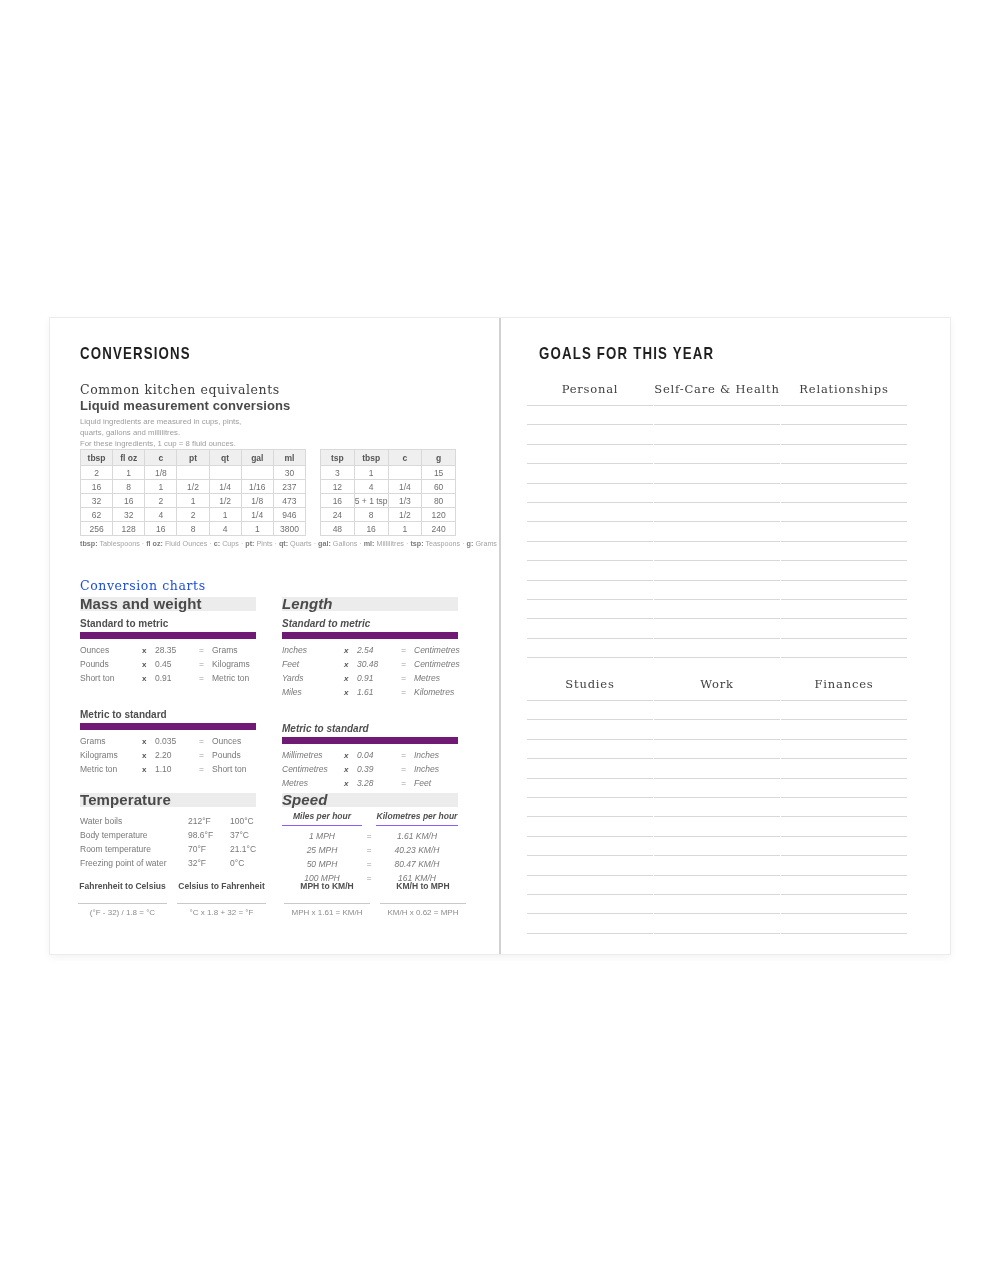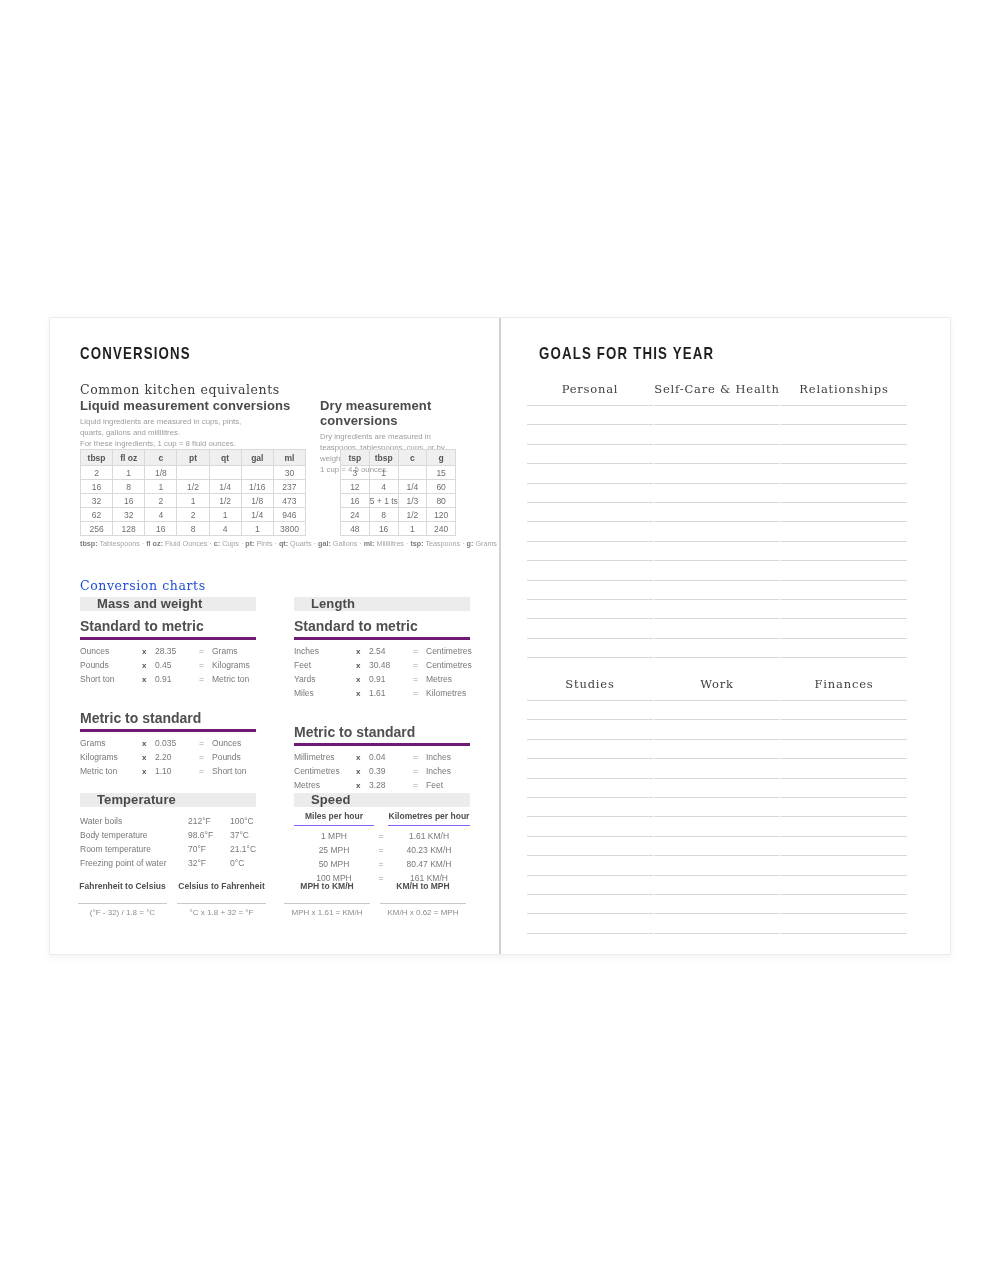--- a/index.html
+++ b/index.html
@@ -33,51 +33,51 @@
   .intro-liquid{left:30px;width:232px;}
   .intro-dry{left:270px;width:150px;}
   .block-heading{font-size:13px;font-weight:600;color:#4a4a4a;letter-spacing:.1px;}
   .desc{font-size:7.8px;color:#9c9c9c;line-height:1.42;margin-top:3px;white-space:pre-line;}
 
   table.conv-table{
     position:absolute;top:131px;border-collapse:collapse;table-layout:fixed;
     font-size:8.5px;color:#6e6e6e;
   }
   .tbl-liquid{left:30px;width:226px;}
-  .tbl-dry{left:270px;width:116px;margin-left:20px;}
+  .tbl-dry{left:270px;width:136px;}
   .conv-table th,.conv-table td{
     border:1px solid #d9d9d9;text-align:center;padding:0;height:13px;
     overflow:hidden;white-space:nowrap;
   }
   .conv-table th{background:#efefef;color:#555;font-weight:700;height:15px;}
 
   .footnote{
     position:absolute;left:30px;top:221px;width:390px;
     font-size:7.2px;color:#a3a3a3;white-space:nowrap;
   }
   .footnote b{color:#7c7c7c;font-weight:700;}
   .fn-sep{color:#bbb;padding:0 2px;}
 
   .charts-heading{
     position:absolute;left:30px;top:260px;
     font-size:12.5px;letter-spacing:.6px;color:#1d4ed8;
   }
 
   .chart-col{position:absolute;width:176px;}
   .col-l{left:30px;}
-  .col-r{left:244px;}
+  .col-r{left:232px;font-style:italic;}
   .row1{top:279px;}
   .row2{top:475px;}
   .sec-bar{
-    background:#ececec;color:#4a4a4a;font-size:13px;font-weight:600;
-    padding:2px 17px;line-height:10px;letter-spacing:.1px;
+    background:#ececec;color:#4a4a4a;font-size:15px;font-weight:600;
+    padding:2px 0;line-height:10px;letter-spacing:.1px;
   }
   .sub-head{
-    font-size:14px;font-weight:600;color:#4f4f4f;
-    border-bottom:3px solid #701a75;padding:7px 0 3px 0;margin-bottom:4px;
+    font-size:10px;font-weight:600;color:#4f4f4f;
+    border-bottom:7px solid #701a75;padding:7px 0 3px 0;margin-bottom:4px;
   }
   .sub-head.second{margin-top:17px;}
   .conv-row{
     display:grid;grid-template-columns:62px 13px 44px 13px auto;
     font-size:8.5px;color:#787878;height:14px;align-items:center;
   }
   .cx{font-weight:700;color:#555;font-size:8px;}
   .ce{color:#9a9a9a;}
 
   .temp-rows{margin-top:7px;}
@@ -131,27 +131,20 @@
 
     <div class="kitchen-heading serif">Common kitchen equivalents</div>
 
     <div class="intro-block intro-liquid">
       <div class="block-heading">Liquid measurement conversions</div>
       <div class="desc">Liquid ingredients are measured in cups, pints,
 quarts, gallons and millilitres.
 For these ingredients, 1 cup = 8 fluid ounces.</div>
     </div>
 
-    <div class="intro-block intro-dry">
-      <div class="block-heading">Dry measurement conversions</div>
-      <div class="desc">Dry ingredients are measured in
-teaspoons, tablespoons, cups, or by
-weight. For these ingredients,
-1 cup = 4.5 ounces.</div>
-    </div>
 
     <table class="conv-table tbl-liquid">
         <thead>
           <tr>
             <th>tbsp</th>
             <th>fl oz</th>
             <th>c</th>
             <th>pt</th>
             <th>qt</th>
             <th>gal</th>

